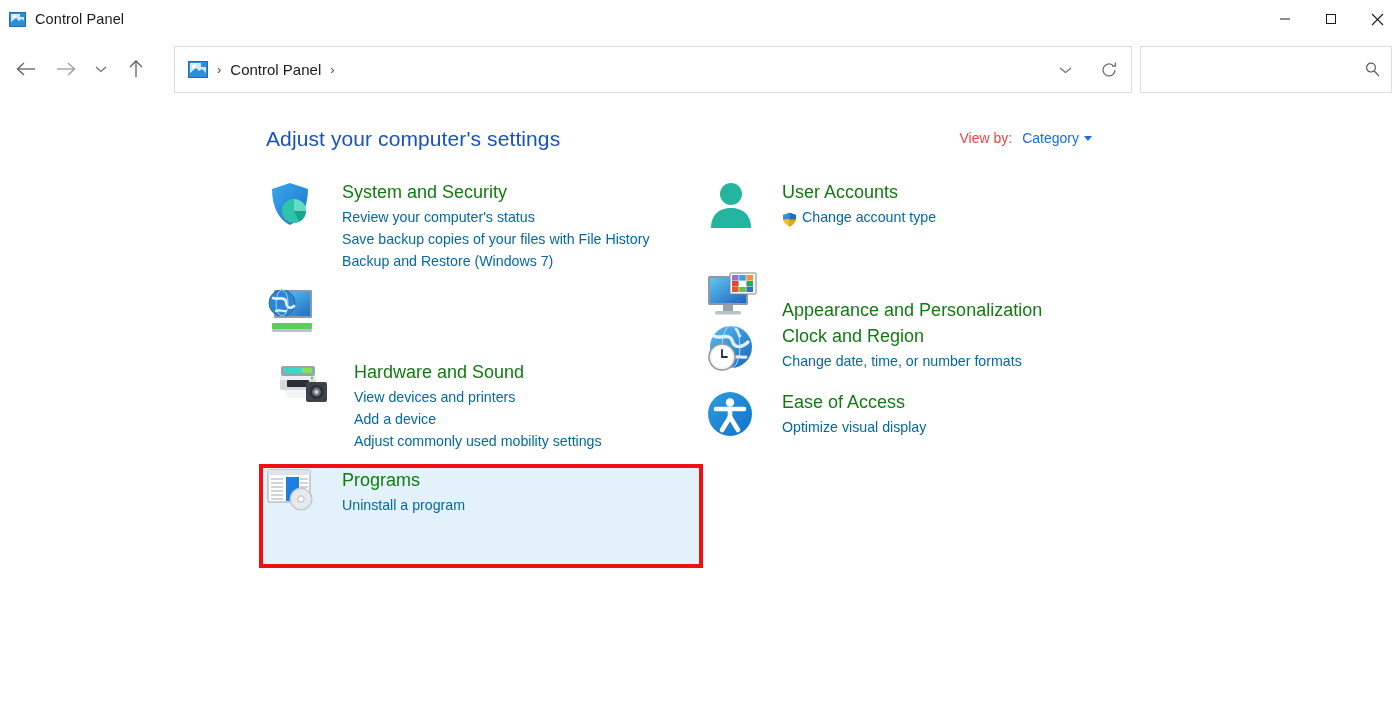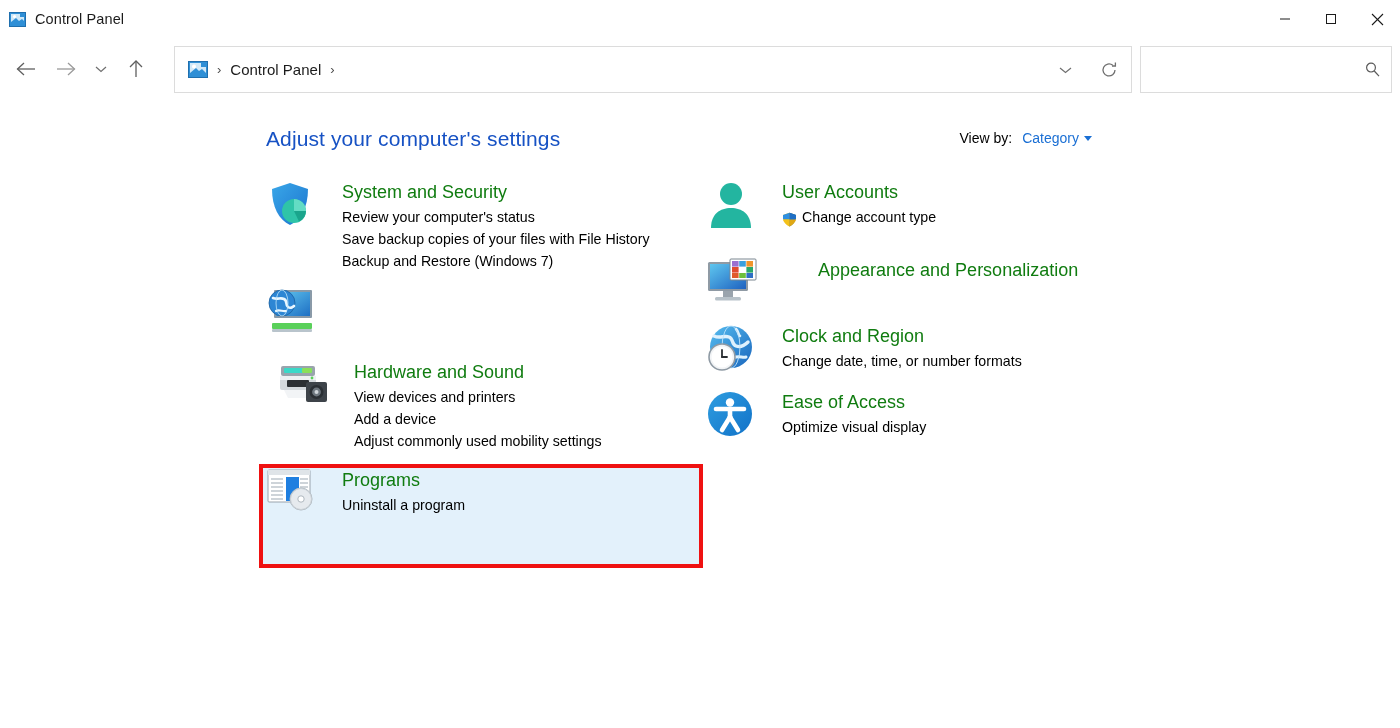--- a/index.html
+++ b/index.html
@@ -68,41 +68,41 @@
   
   .content { position: absolute; top: 96px; left: 0; width: 1400px; height: 632px; }
   .page-title {
     position: absolute; left: 266px; top: 31px;
     font-size: 21px; color: #1752c4; letter-spacing: .1px;
   }
   .viewby {
     position: absolute; right: 308px; top: 34px;
     display: flex; align-items: baseline; gap: 10px; font-size: 14px;
   }
-  .viewby-label { color: #000000; }
+  .viewby-label { color: #ef4444; }
   .viewby-value { color: #1a6fd4; }
   .viewby-caret {
     display: inline-block; margin-left: 5px;
     border-left: 4.5px solid transparent; border-right: 4.5px solid transparent;
     border-top: 5px solid #1a6fd4; transform: translateY(-2px);
   }
 
   .cols { position: absolute; left: 0; top: 84px; width: 1400px; }
   .col-left { position: absolute; left: 266px; top: 0; width: 440px; }
   .col-right { position: absolute; left: 706px; top: 0; width: 440px; }
 
   .cat { position: relative; display: flex; padding: 0 0 0 0; }
   .cat-icon { width: 56px; flex: none; position: relative; }
   .cat-body { padding-left: 20px; padding-top: 1px; }
   .cat-title {
     font-size: 18px; color: #107c10; line-height: 22px; margin-bottom: 3px;
     white-space: nowrap;
   }
   .cat-link {
-    font-size: 14.2px; color: #000000; line-height: 22px; white-space: nowrap;
+    font-size: 14.2px; color: #0369a1; line-height: 22px; white-space: nowrap;
     display: block;
   }
   .cat-link.with-shield { display: flex; align-items: center; gap: 5px; }
 
   
   .highlight {
     position: absolute; left: 259px; top: 368px; width: 444px; height: 104px;
     border: 4px solid #ef1111; background: #e3f1fb; z-index: 0;
   }
   .cols { z-index: 2; }
@@ -349,21 +349,21 @@
                   <path d="M7.5 0.8 L14 3 L14 7.5 L7.5 7.5 Z" fill="#1f6fc4"></path>
                   <path d="M1 7.5 L7.5 7.5 L7.5 14.4 C4 13 1 9 1 7.5 Z" fill="#f3c11a"></path>
                   <path d="M7.5 7.5 L14 7.5 C14 9 11 13 7.5 14.4 Z" fill="#e0a814"></path>
                 </svg>
               </span>
               <span>Change account type</span>
             </span>
           </div>
         </div>
 
-        <div class="cat" style="height:66px; align-items:flex-start;gap:36px;">
+        <div class="cat" style="height:66px; align-items:flex-end;">
           <div class="cat-icon">
             <svg width="52" height="48" viewBox="0 0 52 48">
               <defs>
                   <linearGradient id="mon2" x1="0" y1="0" x2="1" y2="1">
                 <stop offset="0" stop-color="#5ec6ef"></stop>
                     <stop offset="1" stop-color="#1f62c0"></stop>
                   </linearGradient>
                 </defs>
               <rect x="2" y="4" width="40" height="29" rx="1.5" fill="#8f9aa4"></rect>
               <rect x="4" y="6" width="36" height="25" fill="url(#mon2)"></rect>

